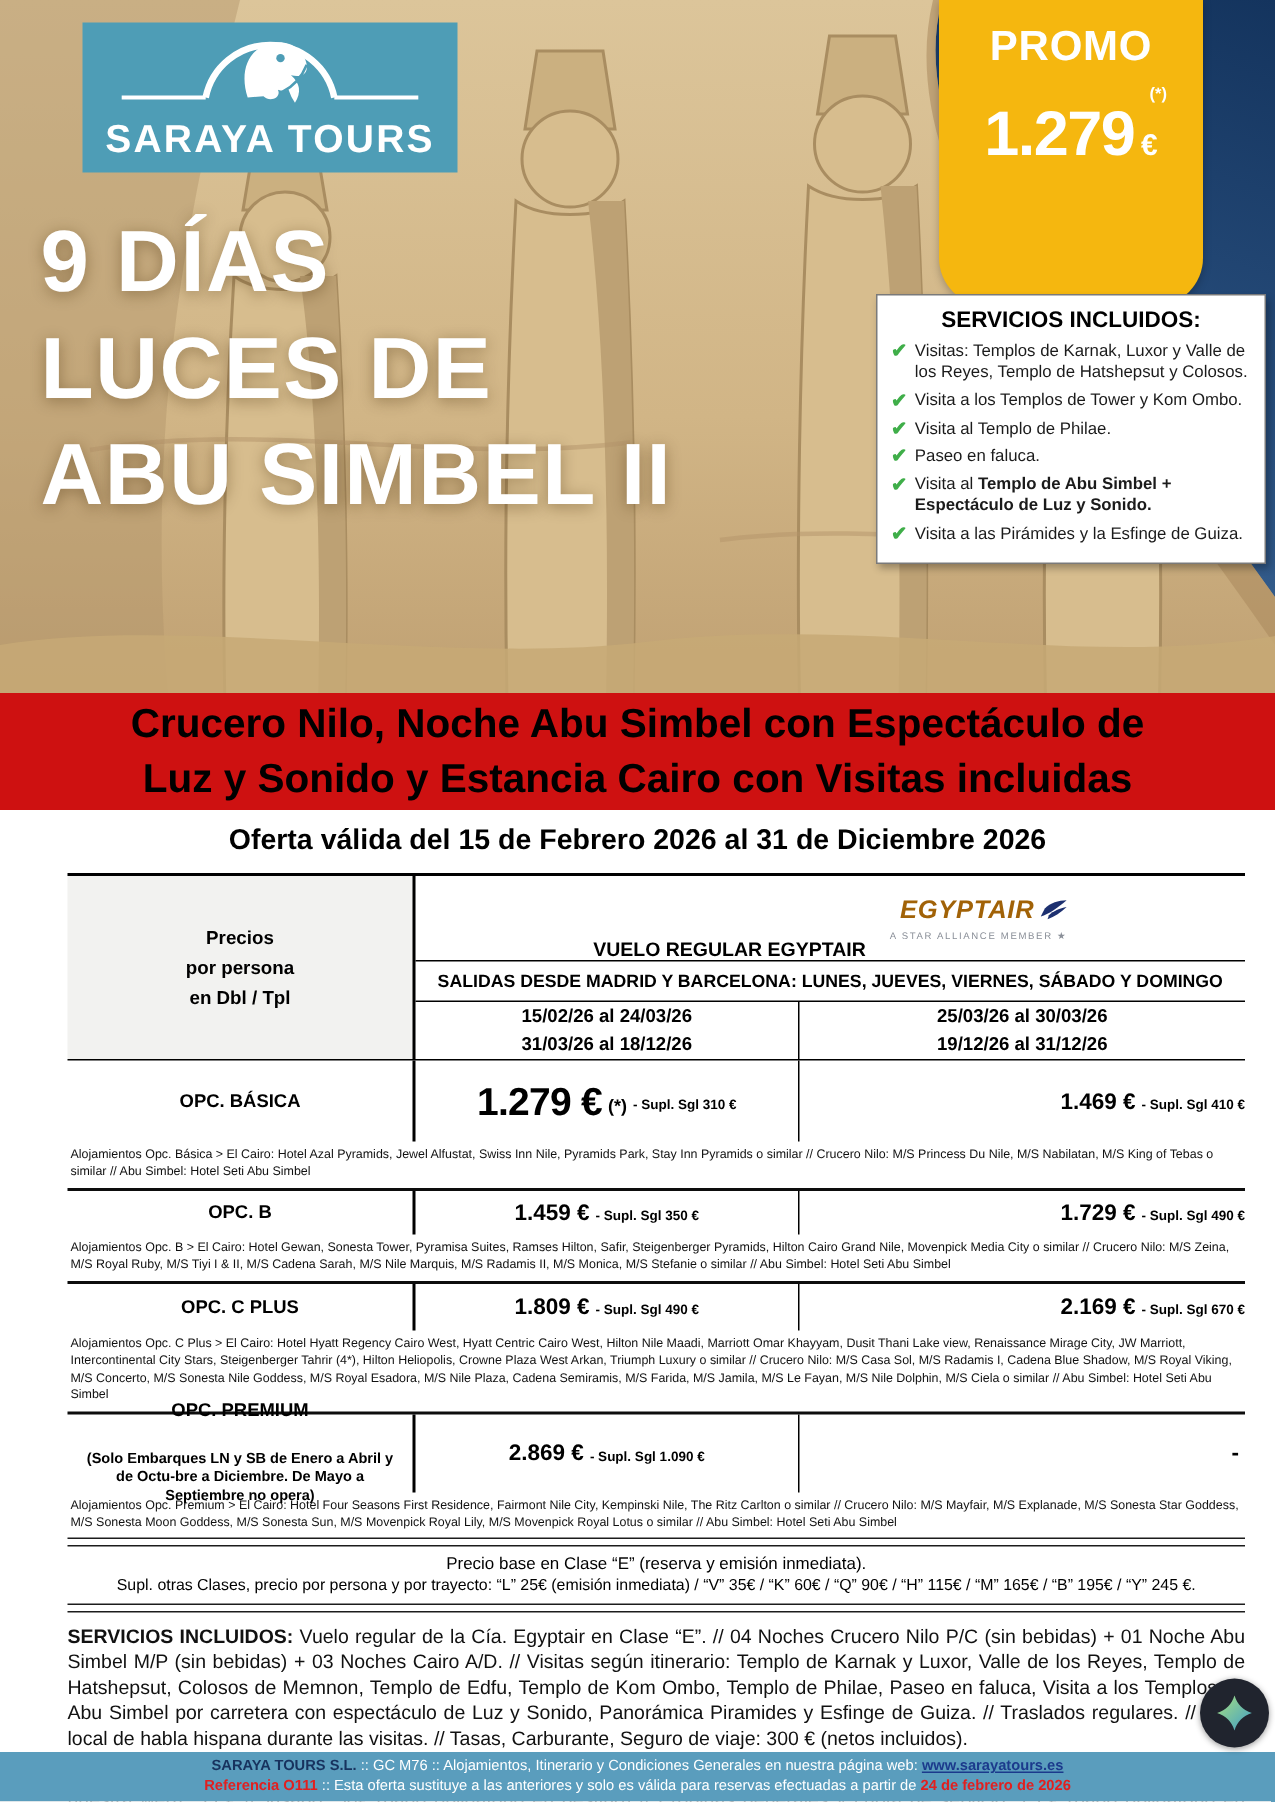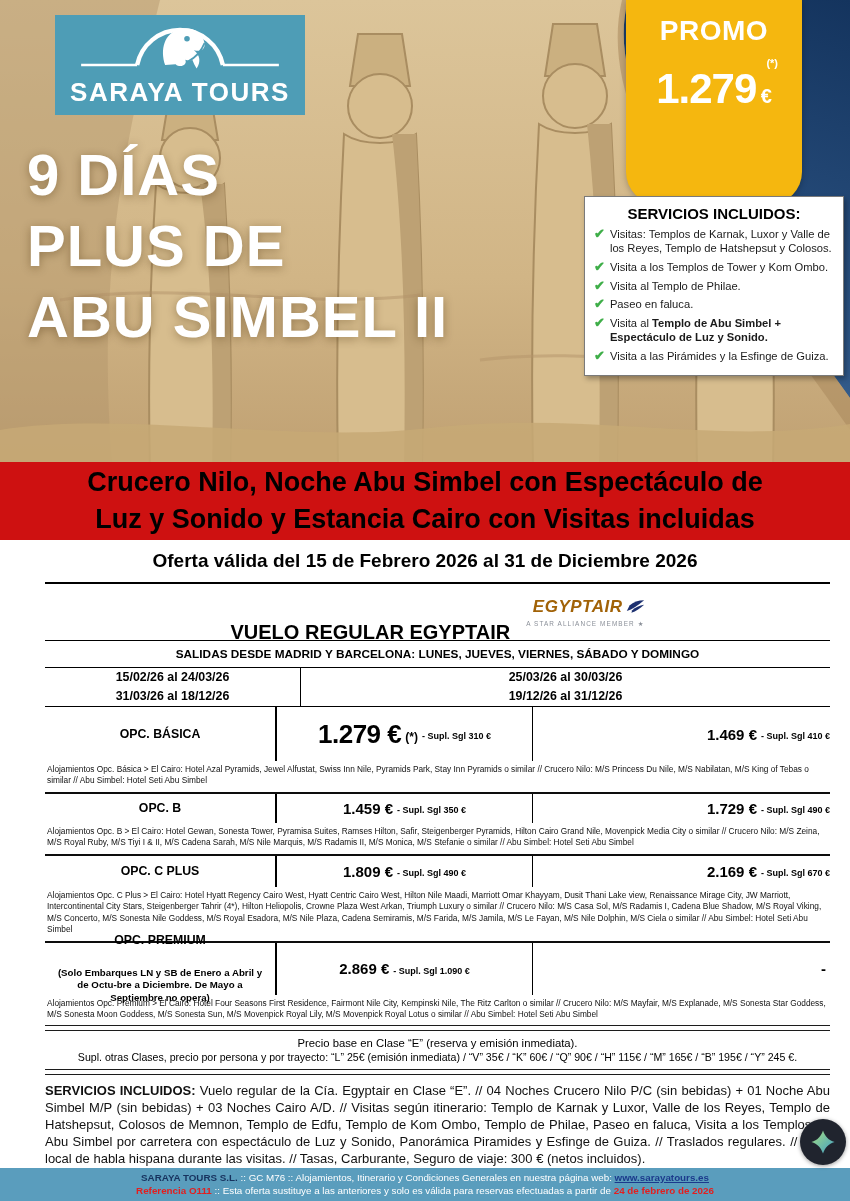--- a/index.html
+++ b/index.html
@@ -50,21 +50,21 @@
   
   .ptable { margin:5px 20px 0 45px; width:785px; color:#000; }
   .t-top { border-top:2.2px solid #000; display:flex; align-items:stretch; }
   .lh-cell {
     width:232px; background:#f2f2f0; border-right:2px solid #000; display:flex;
     flex-direction:column; justify-content:center; align-items:center;
     font-weight:bold; font-size:12.5px; line-height:1.6;
   }
   .rh { flex:1; }
   .flight-row { height:56px; display:flex; align-items:center; justify-content:center; gap:16px; }
-  .flight-title { font-weight:bold; font-size:20px;margin-top:40px; }
+  .flight-title { font-weight:bold; font-size:13px;margin-top:40px; }
   .eg { display:flex; flex-direction:column; align-items:flex-end; }
   .eg-top { display:flex; align-items:center; gap:2px; }
   .eg-word { color:#a16207; font-style:italic; font-weight:bold; font-size:17px; letter-spacing:.5px; }
   .eg-sub { color:#8a8f98; font-size:6.4px; letter-spacing:1.1px; margin-top:3px; }
   .salidas-row {
     height:28px; border-top:1.8px solid #000; border-bottom:1.6px solid #000;
     display:flex; align-items:center; justify-content:center; font-weight:bold; font-size:11.8px;
   }
   .dates-row { height:38px; display:flex; text-align:center; font-weight:bold; font-size:12.4px; }
   .dcell { display:flex; flex-direction:column; justify-content:center; line-height:1.5; }
@@ -181,21 +181,21 @@
       <div class="promo-label">PROMO</div>
       <div class="promo-star">(*)</div>
       <div class="promo-price">
         <span class="promo-amount">1.279</span>
         <span class="promo-cur">€</span>
       </div>
     </div>
 
     <div class="title">
       <div>9 DÍAS</div>
-      <div>PLUS DE</div>
+      <div>LUCES DE</div>
       <div>ABU SIMBEL II</div>
     </div>
 
     <div class="services">
       <div class="services-title">SERVICIOS INCLUIDOS:</div>
       <div class="svc">
         <span class="check">✔</span>
         <span><span>Visitas: Templos de Karnak, Luxor y Valle de los Reyes, Templo de Hatshepsut y Colosos.</span><b></b></span>
       </div>
       <div class="svc">
@@ -223,20 +223,25 @@
 
   <div class="banner">
     <div>Crucero Nilo, Noche Abu Simbel con Espectáculo de</div>
     <div>Luz y Sonido y Estancia Cairo con Visitas incluidas</div>
   </div>
 
   <div class="offer-heading">Oferta válida del 15 de Febrero 2026 al 31 de Diciembre 2026</div>
 
   <div class="ptable">
     <div class="t-top">
+      <div class="lh-cell">
+        <span>Precios</span>
+        <span>por persona</span>
+        <span>en Dbl / Tpl</span>
+      </div>
       <div class="rh">
         <div class="flight-row">
           <span class="flight-title">VUELO REGULAR EGYPTAIR</span>
           <span class="eg">
             <span class="eg-top">
               <span class="eg-word">EGYPTAIR</span>
               <svg width="20" height="15" viewBox="0 0 22 16">
                 <path d="M2 13 C8 11 14 7 21 1 C15 1 9 3 5 7 Z" fill="#1d3070"></path>
                 <path d="M7 15 C12 13 17 10 21 6 C16 7 11 9 8 12 Z" fill="#1d3070"></path>
               </svg>

